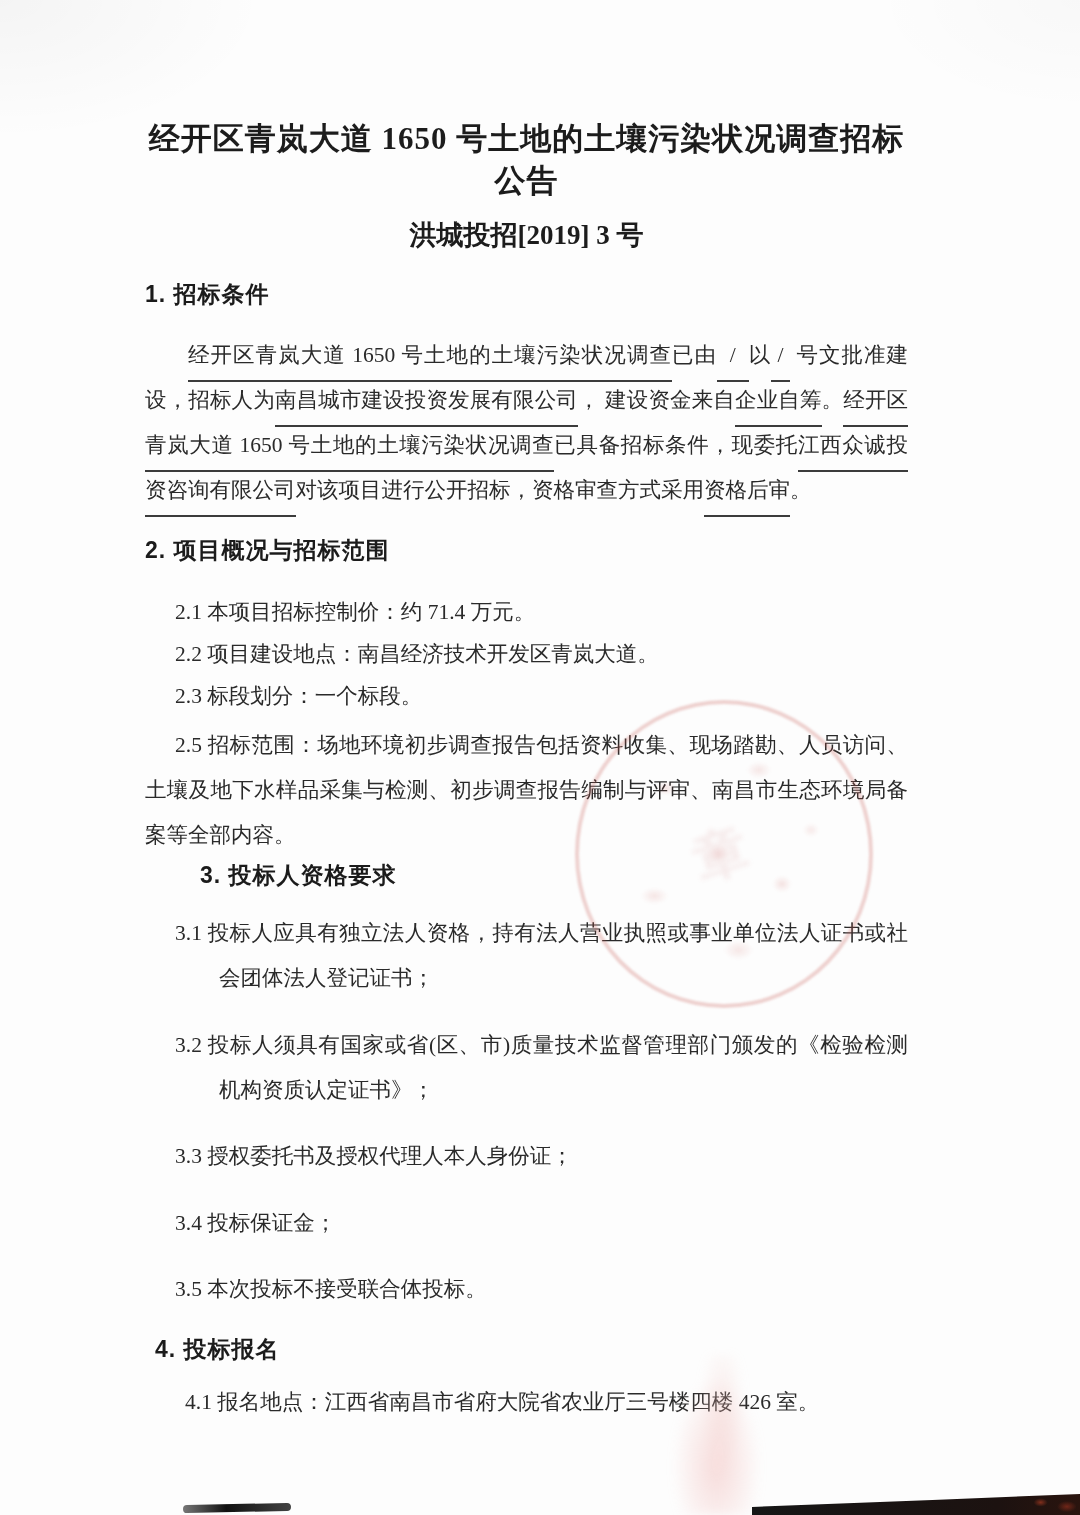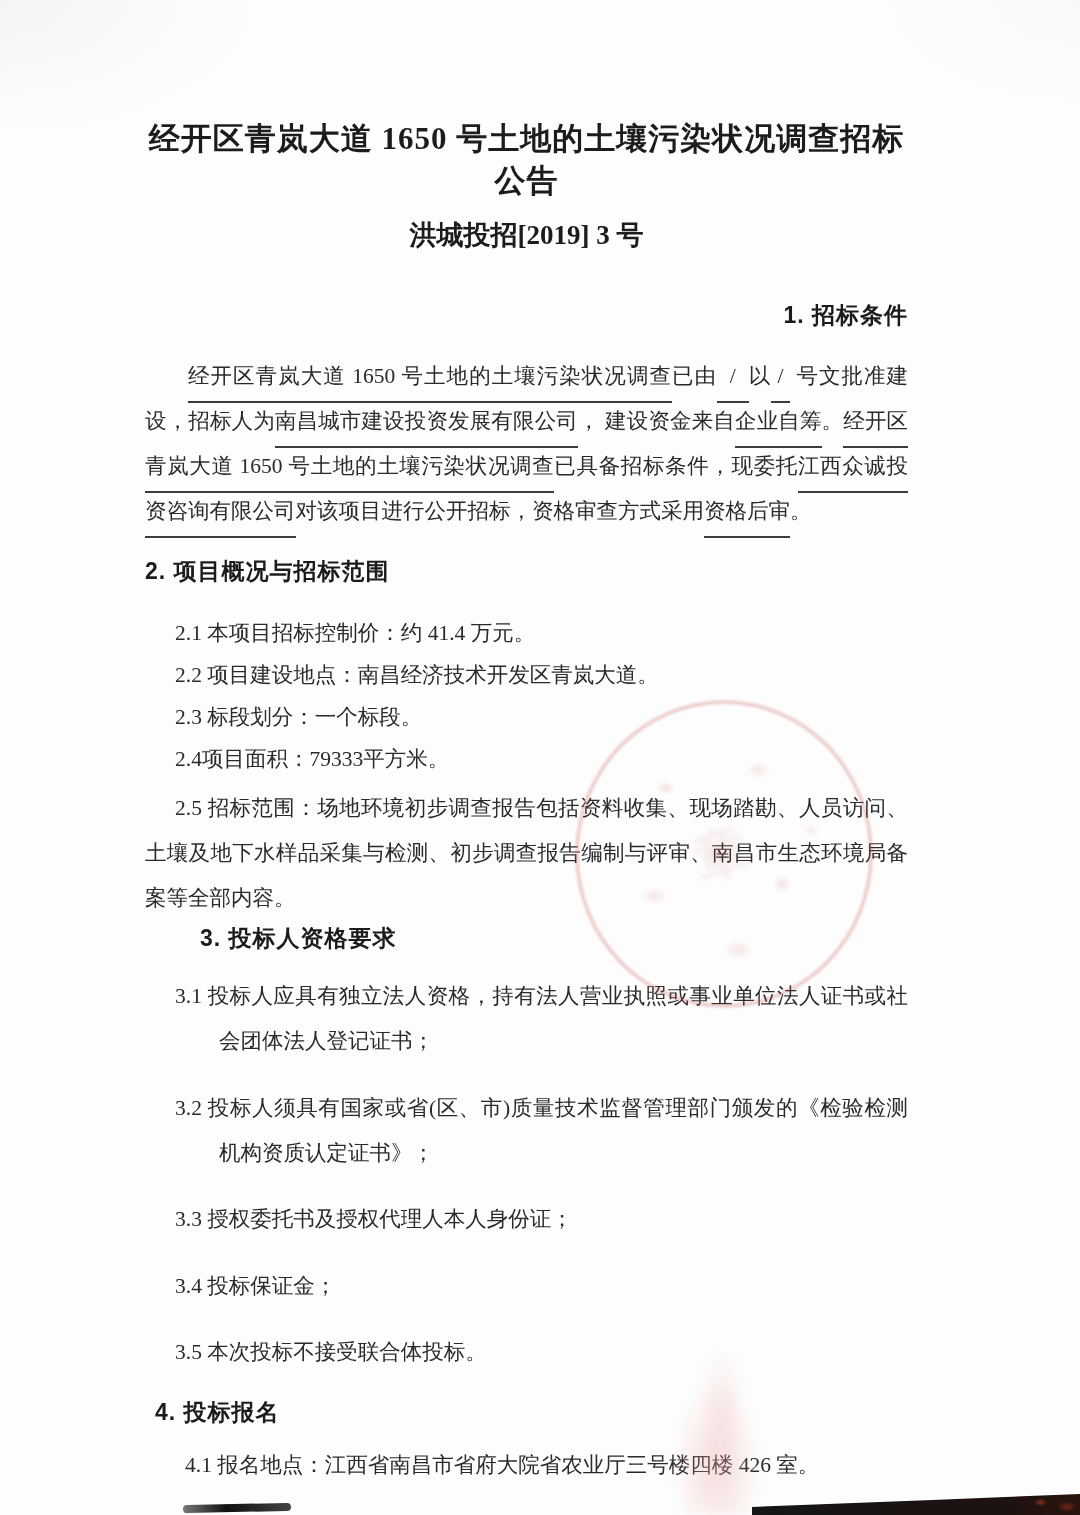--- a/index.html
+++ b/index.html
@@ -30,21 +30,21 @@
   }
   .docno{
     font-size:27px;line-height:38px;font-weight:bold;
     text-align:center;margin-top:14px;color:#1c1c1c;
   }
   .sec-h{
     font-family:"Liberation Sans","DejaVu Sans",sans-serif;
     font-size:23px;line-height:30px;font-weight:bold;color:#1b1b1b;
     letter-spacing:1px;
   }
-  .h1{margin-top:46px;text-align:right;}
+  .h1{margin-top:25px;}
   .h2{margin-top:14px;}
   .h3{margin-top:2px;margin-left:55px;}
   .h4{margin-top:16px;margin-left:10px;}
   .body-text{font-size:21.5px;color:#2a2a2a;}
   .p1{
     margin-top:24px;line-height:45px;
     text-indent:2em;text-align:justify;
   }
   .u{border-bottom:2px solid #3c3c3c;padding-bottom:13px;}
   .item{line-height:42px;margin:0 0 0 30px;}
@@ -111,24 +111,23 @@
 
 <div class="page">
 
   <div class="title">经开区青岚大道 1650 号土地的土壤污染状况调查招标公告</div>
   <div class="docno">洪城投招[2019] 3 号</div>
 
   <div class="sec-h h1">1. 招标条件</div>
   <p class="body-text p1"><span class="u">经开区青岚大道 1650 号土地的土壤污染状况调查</span><span>已由</span><span class="u">&nbsp;&nbsp;/&nbsp;&nbsp;</span><span>以</span><span class="u">&nbsp;/&nbsp;</span><span> 号文批准建设，招标人为</span><span class="u">南昌城市建设投资发展有限公司</span><span>， 建设资金来自</span><span class="u">企业自筹</span><span>。</span><span class="u">经开区青岚大道 1650 号土地的土壤污染状况调查</span><span>已具备招标条件，现委托</span><span class="u">江西众诚投资咨询有限公司</span><span>对该项目进行公开招标，资格审查方式采用</span><span class="u">资格后审</span><span>。</span></p>
 
   <div class="sec-h h2">2. 项目概况与招标范围</div>
-  <p class="body-text item first-item">2.1 本项目招标控制价：约 41.4 万元。</p>
+  <p class="body-text item first-item">2.1 本项目招标控制价：约 71.4 万元。</p>
   <p class="body-text item">2.2 项目建设地点：南昌经济技术开发区青岚大道。</p>
   <p class="body-text item">2.3 标段划分：一个标段。</p>
-  <p class="body-text item">2.4项目面积：79333平方米。</p>
   <p class="body-text p25">2.5 招标范围：场地环境初步调查报告包括资料收集、现场踏勘、人员访问、土壤及地下水样品采集与检测、初步调查报告编制与评审、南昌市生态环境局备案等全部内容。</p>
 
   <div class="sec-h h3">3. 投标人资格要求</div>
   <p class="body-text hang3">3.1 投标人应具有独立法人资格，持有法人营业执照或事业单位法人证书或社会团体法人登记证书；</p>
   <p class="body-text hang3">3.2 投标人须具有国家或省(区、市)质量技术监督管理部门颁发的《检验检测机构资质认定证书》；</p>
   <p class="body-text hang3">3.3 授权委托书及授权代理人本人身份证；</p>
   <p class="body-text hang3">3.4 投标保证金；</p>
   <p class="body-text hang3">3.5 本次投标不接受联合体投标。</p>
 
   <div class="sec-h h4">4. 投标报名</div>

